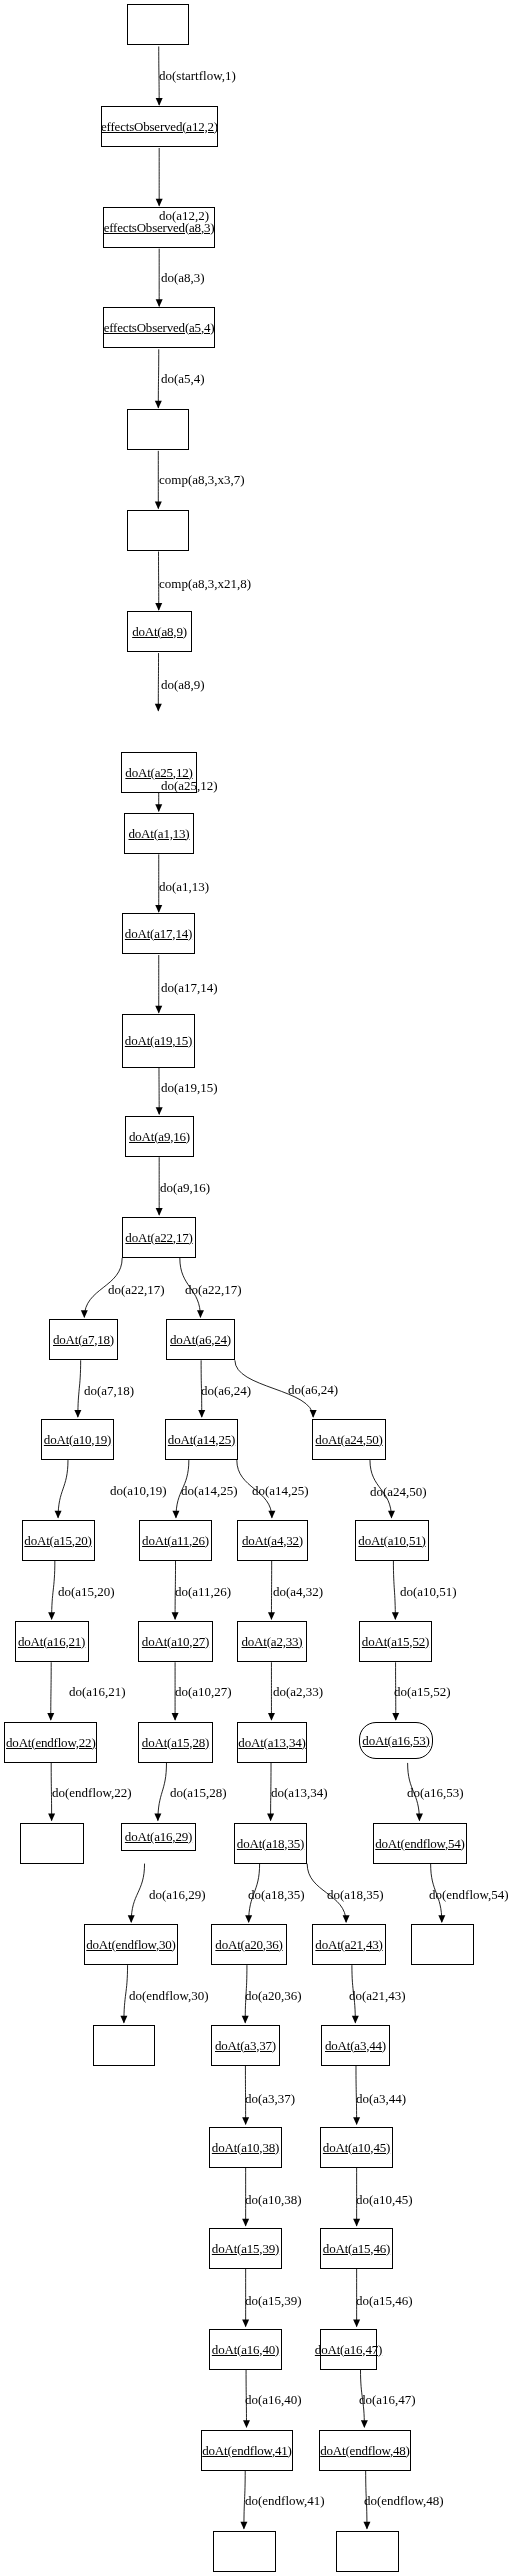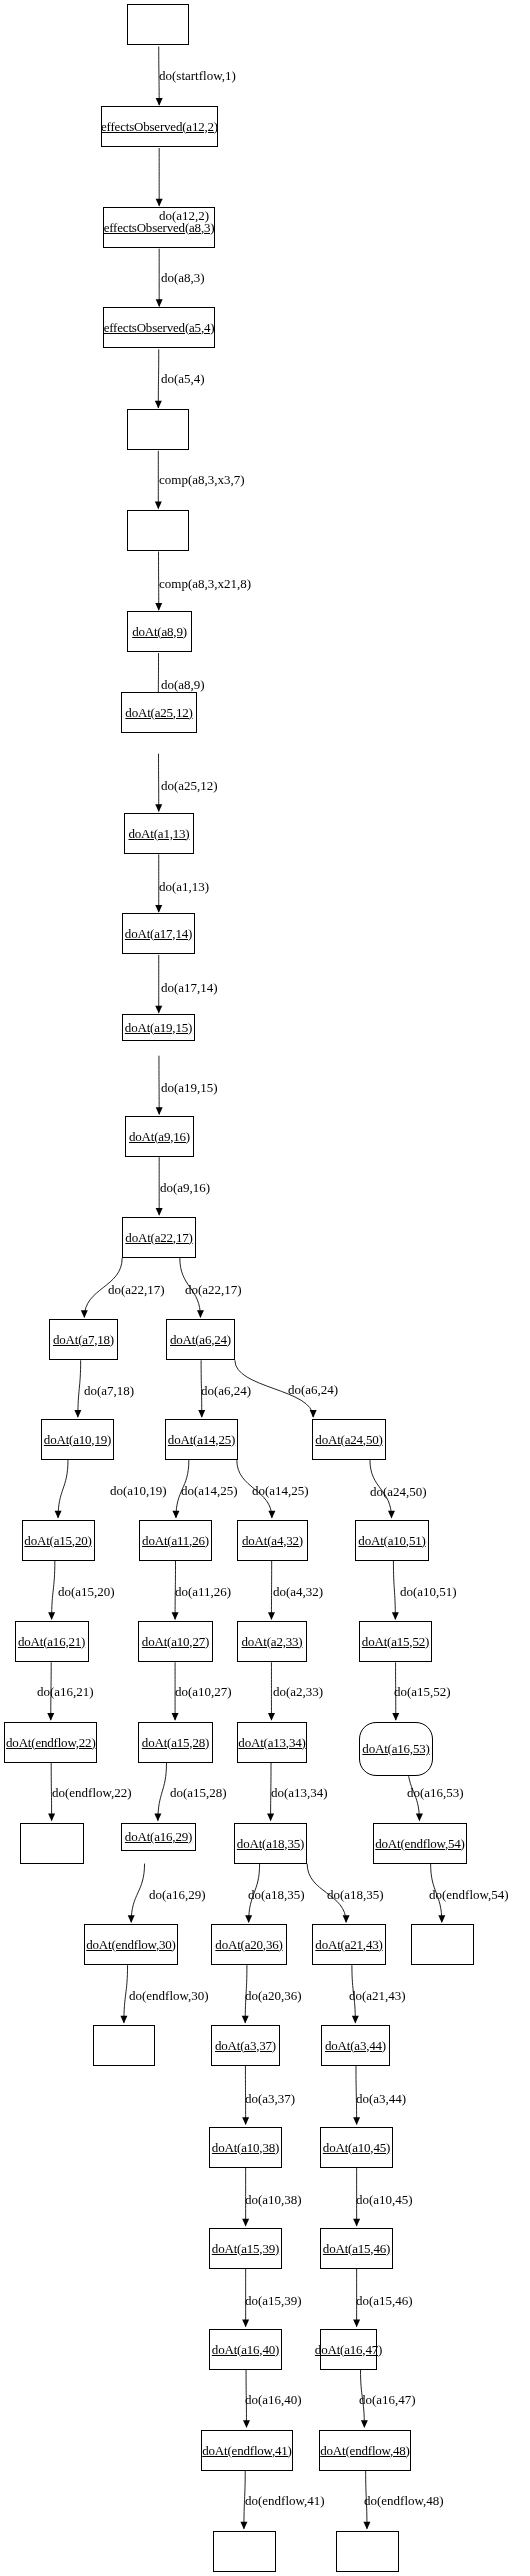--- a/index.html
+++ b/index.html
@@ -125,30 +125,30 @@
         <span class="node-label">effectsObserved(a8,3)</span>
       </div>
       <div class="node" style="left: 103px; top: 307px; width: 112px; height: 41px;">
         <span class="node-label">effectsObserved(a5,4)</span>
       </div>
       <div class="node" style="left: 127px; top: 409px; width: 62px; height: 41px;"></div>
       <div class="node" style="left: 127px; top: 510px; width: 62px; height: 41px;"></div>
       <div class="node" style="left: 127px; top: 611px; width: 65px; height: 41px;">
         <span class="node-label">doAt(a8,9)</span>
       </div>
-      <div class="node" style="left: 121px; top: 692px; width: 76px; height: 41px; justify-content: center;">
+      <div class="node" style="left: 121px; top: 752px; width: 76px; height: 41px; justify-content: center;">
         <span class="node-label">doAt(a25,12)</span>
       </div>
       <div class="node" style="left: 124px; top: 813px; width: 70px; height: 41px;">
         <span class="node-label">doAt(a1,13)</span>
       </div>
       <div class="node" style="left: 122px; top: 913px; width: 73px; height: 41px;">
         <span class="node-label">doAt(a17,14)</span>
       </div>
-      <div class="node" style="left: 122px; top: 1014px; width: 73px; height: 27px; text-align: center;">
+      <div class="node" style="left: 122px; top: 1014px; width: 73px; height: 54px; text-align: center;">
         <span class="node-label">doAt(a19,15)</span>
       </div>
       <div class="node" style="left: 125px; top: 1116px; width: 69px; height: 41px;">
         <span class="node-label">doAt(a9,16)</span>
       </div>
       <div class="node" style="left: 122px; top: 1217px; width: 74px; height: 41px;">
         <span class="node-label">doAt(a22,17)</span>
       </div>
       <div class="node" style="left: 49px; top: 1319px; width: 69px; height: 41px;">
         <span class="node-label">doAt(a7,18)</span>
@@ -191,21 +191,21 @@
       </div>
       <div class="node" style="left: 4.3px; top: 1722px; width: 93px; height: 41px;">
         <span class="node-label">doAt(endflow,22)</span>
       </div>
       <div class="node" style="left: 138px; top: 1722px; width: 75px; height: 41px;">
         <span class="node-label">doAt(a15,28)</span>
       </div>
       <div class="node" style="left: 237px; top: 1722px; width: 70px; height: 41px;">
         <span class="node-label">doAt(a13,34)</span>
       </div>
-      <div class="node" style="left: 359px; top: 1722px; width: 74px; height: 54px; border-radius: 17px;">
+      <div class="node" style="left: 359px; top: 1722px; width: 74px; height: 37px; border-radius: 17px;">
         <span class="node-label">doAt(a16,53)</span>
       </div>
       <div class="node" style="left: 20px; top: 1823px; width: 64px; height: 41px;"></div>
       <div class="node" style="left: 121px; top: 1823px; width: 75px; height: 28px;">
         <span class="node-label">doAt(a16,29)</span>
       </div>
       <div class="node" style="left: 234px; top: 1823px; width: 73px; height: 41px;">
         <span class="node-label">doAt(a18,35)</span>
       </div>
       <div class="node" style="left: 373px; top: 1823px; width: 94px; height: 41px;">
@@ -274,21 +274,21 @@
       <div class="edge-label" style="left: 201px; top: 1384px;">do(a6,24)</div>
       <div class="edge-label" style="left: 288px; top: 1383px;">do(a6,24)</div>
       <div class="edge-label" style="left: 71px; top: 1484px; margin-left: 39px;">do(a10,19)</div>
       <div class="edge-label" style="left: 181px; top: 1484px;">do(a14,25)</div>
       <div class="edge-label" style="left: 252px; top: 1484px;">do(a14,25)</div>
       <div class="edge-label" style="left: 370px; top: 1485px;">do(a24,50)</div>
       <div class="edge-label" style="left: 58px; top: 1585px;">do(a15,20)</div>
       <div class="edge-label" style="left: 175px; top: 1585px;">do(a11,26)</div>
       <div class="edge-label" style="left: 273px; top: 1585px;">do(a4,32)</div>
       <div class="edge-label" style="left: 392px; top: 1585px; margin-left: 8px;">do(a10,51)</div>
-      <div class="edge-label" style="left: 37px; top: 1685px;">do(a16,21)</div>
+      <div class="edge-label" style="left: 69px; top: 1685px;">do(a16,21)</div>
       <div class="edge-label" style="left: 175px; top: 1685px;">do(a10,27)</div>
       <div class="edge-label" style="left: 273px; top: 1685px;">do(a2,33)</div>
       <div class="edge-label" style="left: 394px; top: 1685px;">do(a15,52)</div>
       <div class="edge-label" style="left: 52px; top: 1786px;">do(endflow,22)</div>
       <div class="edge-label" style="left: 170px; top: 1786px;">do(a15,28)</div>
       <div class="edge-label" style="left: 271px; top: 1786px;">do(a13,34)</div>
       <div class="edge-label" style="left: 407px; top: 1786px;">do(a16,53)</div>
       <div class="edge-label" style="left: 149px; top: 1888px;">do(a16,29)</div>
       <div class="edge-label" style="left: 248px; top: 1888px;">do(a18,35)</div>
       <div class="edge-label" style="left: 327px; top: 1888px;">do(a18,35)</div>

